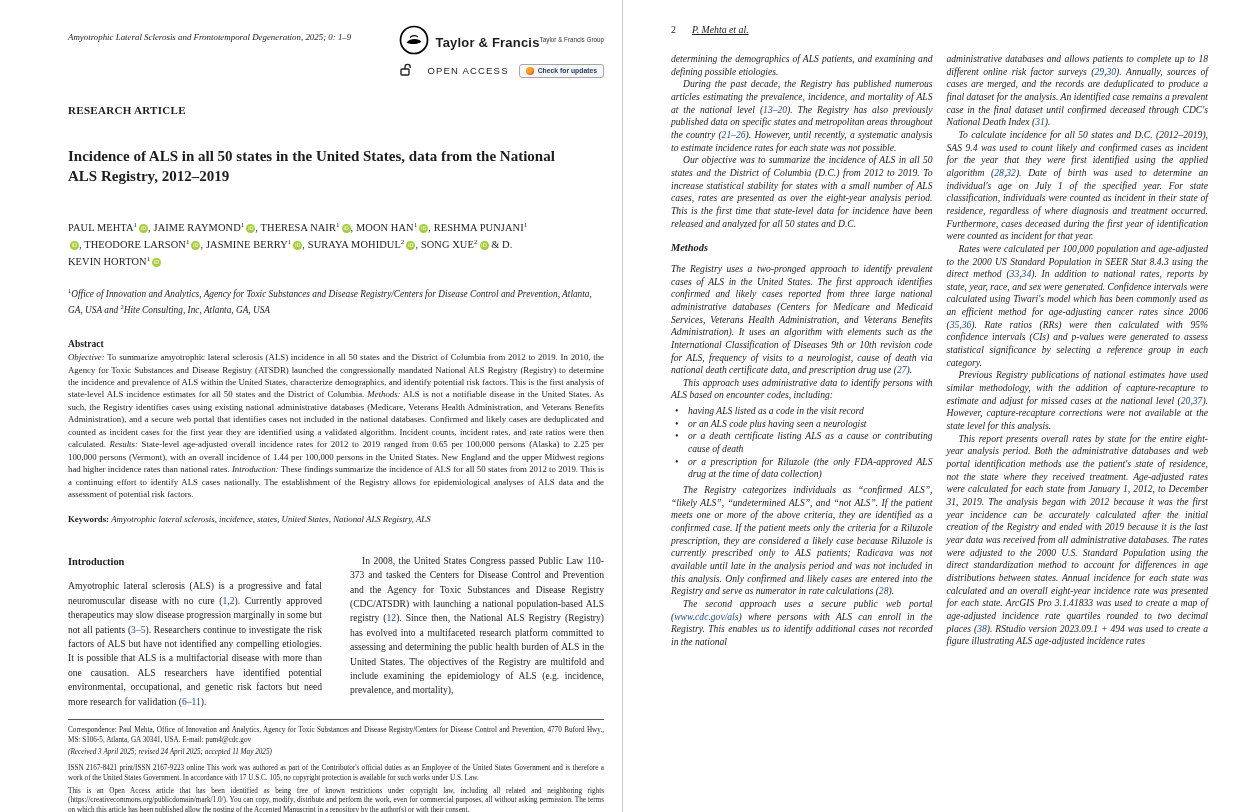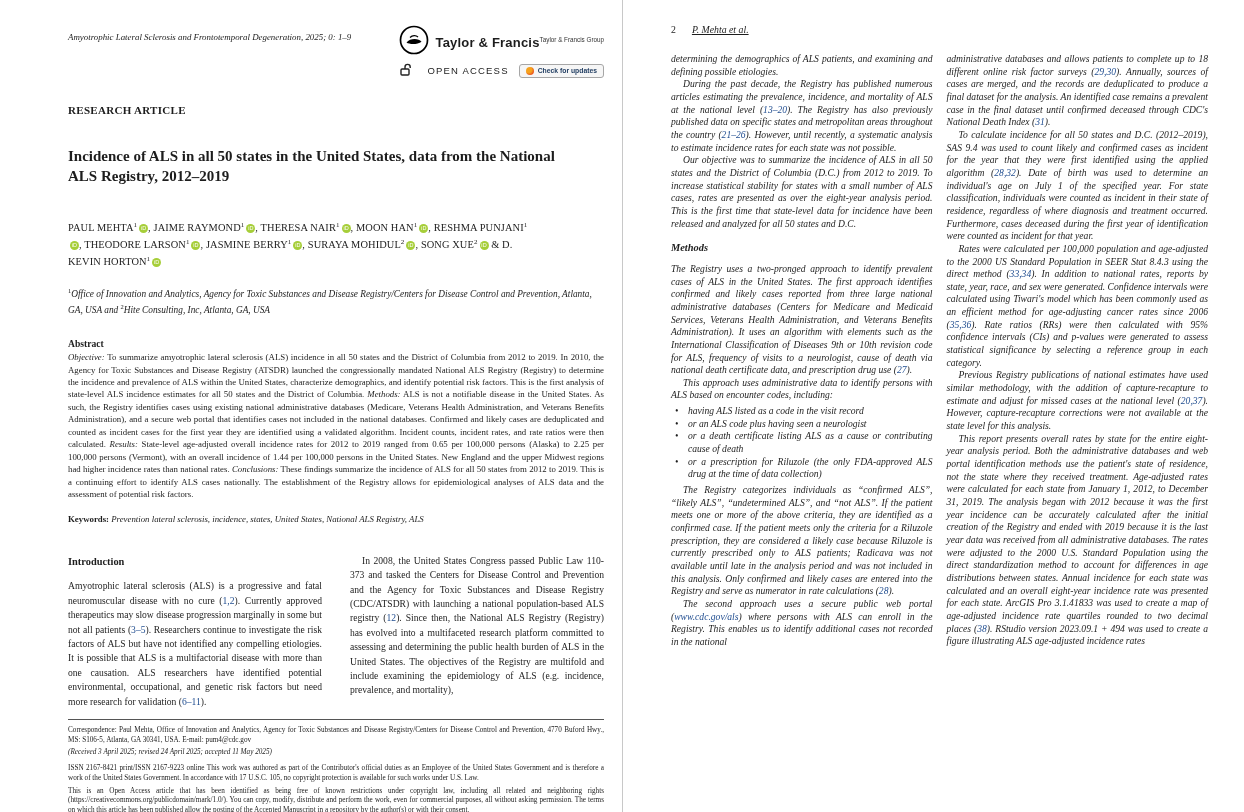--- a/index.html
+++ b/index.html
@@ -113,27 +113,27 @@
     </div>
 
     <div class="abs-h">Abstract</div>
     <div class="abs-p">
       <i>Objective:</i>
       <span>To summarize amyotrophic lateral sclerosis (ALS) incidence in all 50 states and the District of Columbia from 2012 to 2019. In 2010, the Agency for Toxic Substances and Disease Registry (ATSDR) launched the congressionally mandated National ALS Registry (Registry) to determine the incidence and prevalence of ALS within the United States, characterize demographics, and identify potential risk factors. This is the first analysis of state-level ALS incidence estimates for all 50 states and the District of Columbia.</span>
       <i>Methods:</i>
       <span>ALS is not a notifiable disease in the United States. As such, the Registry identifies cases using existing national administrative databases (Medicare, Veterans Health Administration, and Veterans Benefits Administration), and a secure web portal that identifies cases not included in the national databases. Confirmed and likely cases are deduplicated and counted as incident cases for the first year they are identified using a validated algorithm. Incident counts, incident rates, and rate ratios were then calculated.</span>
       <i>Results:</i>
       <span>State-level age-adjusted overall incidence rates for 2012 to 2019 ranged from 0.65 per 100,000 persons (Alaska) to 2.25 per 100,000 persons (Vermont), with an overall incidence of 1.44 per 100,000 persons in the United States. New England and the upper Midwest regions had higher incidence rates than national rates.</span>
-      <i>Conclusions:</i>
+      <i>Introduction:</i>
       <span>These findings summarize the incidence of ALS for all 50 states from 2012 to 2019. This is a continuing effort to identify ALS cases nationally. The establishment of the Registry allows for epidemiological analyses of ALS data and the assessment of potential risk factors.</span>
     </div>
 
     <div class="keywords">
       <span class="kw-label">Keywords:</span>
-      <span class="kw-text">Prevention lateral sclerosis, incidence, states, United States, National ALS Registry, ALS</span>
+      <span class="kw-text">Amyotrophic lateral sclerosis, incidence, states, United States, National ALS Registry, ALS</span>
     </div>
 
     <div class="p1-cols">
       <div class="p1-col">
         <div class="intro-h">Introduction</div>
         <p class="p citable">Amyotrophic lateral sclerosis (ALS) is a progressive and fatal neuromuscular disease with no cure (<span class="cite">1,2</span>). Currently approved therapeutics may slow disease progression marginally in some but not all patients (<span class="cite">3–5</span>). Researchers continue to investigate the risk factors of ALS but have not identified any compelling etiologies. It is possible that ALS is a multifactorial disease with more than one causation. ALS researchers have identified potential environmental, occupational, and genetic risk factors but need more research for validation (<span class="cite">6–11</span>).</p>
       </div>
       <div class="p1-col">
         <p class="p indent citable">In 2008, the United States Congress passed Public Law 110-373 and tasked the Centers for Disease Control and Prevention and the Agency for Toxic Substances and Disease Registry (CDC/ATSDR) with launching a national population-based ALS registry (<span class="cite">12</span>). Since then, the National ALS Registry (Registry) has evolved into a multifaceted research platform committed to assessing and determining the public health burden of ALS in the United States. The objectives of the Registry are multifold and include examining the epidemiology of ALS (e.g. incidence, prevalence, and mortality),</p>
       </div>

